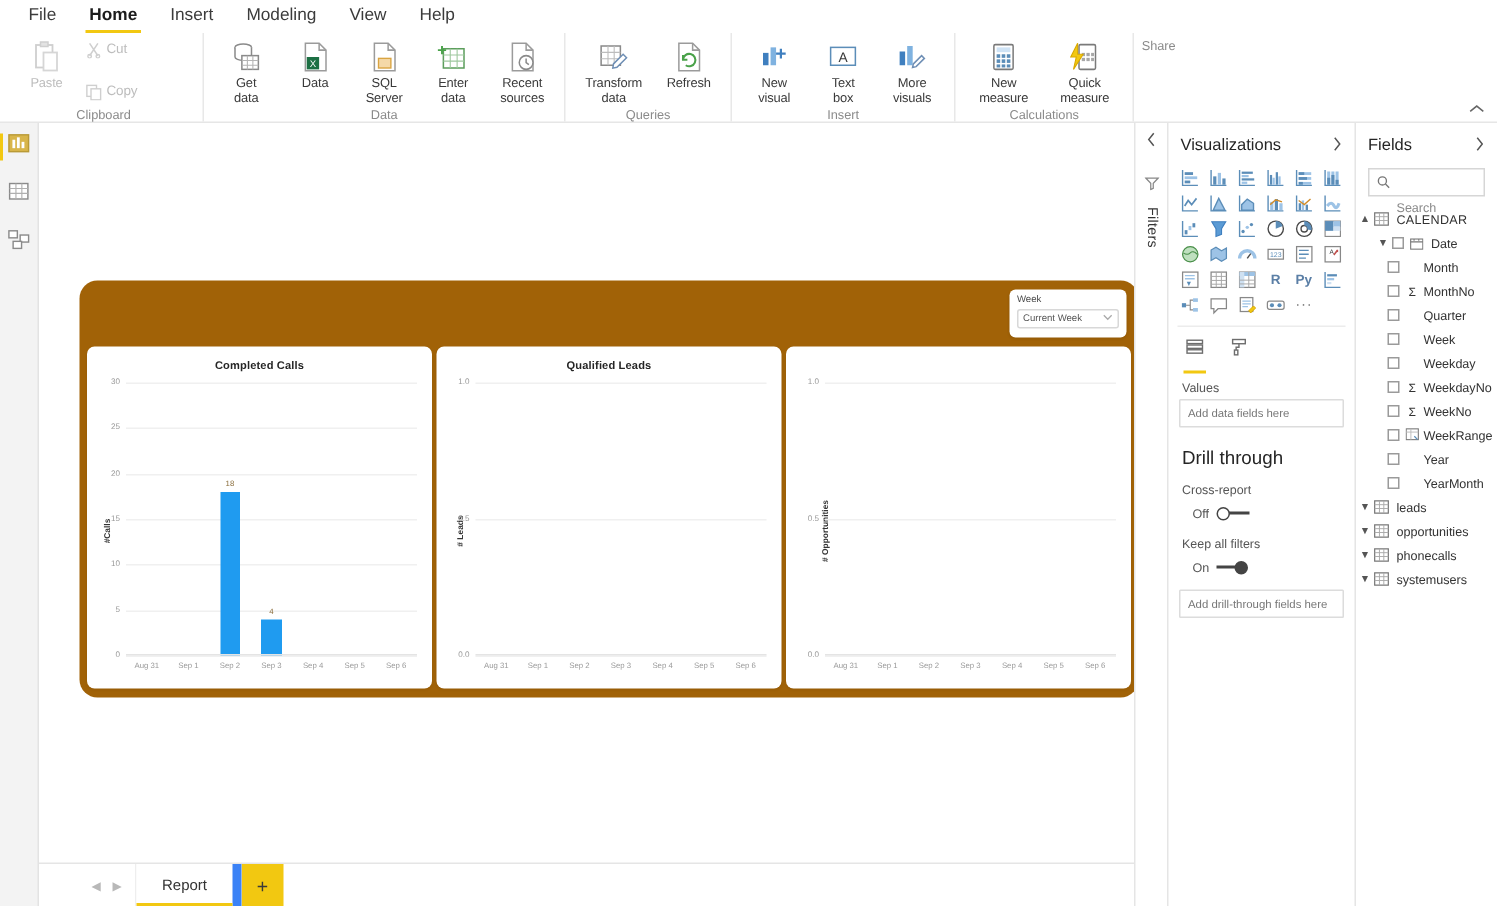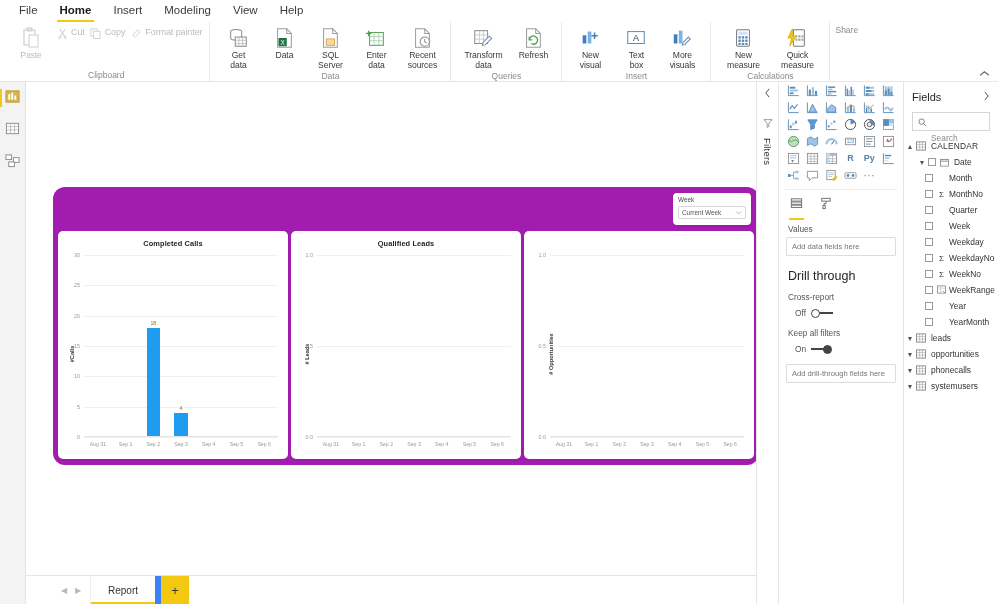--- a/index.html
+++ b/index.html
@@ -51,21 +51,21 @@
   .rb-btn .ico { height: 24px; display: flex; align-items: center; justify-content: center; }
   .rb-btn .lbl {
     font-size: 8.6px; color: #3a3a3a; line-height: 9.6px; margin-top: 1px;
     white-space: pre-line; letter-spacing: -0.1px;
   }
   .rb-btn.disabled .lbl { color: #bdbdbd; }
   .rb-btn.row { flex-direction: row; align-items: center; width: auto; gap: 3px; padding: 1px 2px; }
   .rb-btn.row .lbl { font-size: 9px; margin: 0; }
 
   .clipboard-col { display: flex; align-items: flex-start; }
-  .clip-small { display: flex; flex-direction: row; gap: 1px; padding-top: 2px; }
+  .clip-small { display: flex; flex-direction: column; gap: 14px; padding-top: 2px; }
 
   .ribbon-collapse {
     position: absolute; right: 8px; bottom: 2px; font-size: 10px; color: #555;
     cursor: default;
   }
 
   
   .main { flex: 1; display: flex; min-height: 0; background: #f3f3f3; }
 
   
@@ -82,21 +82,21 @@
     background: #f2c811;
   }
 
   
   .canvas-area {
     flex: 1; background: #ffffff; position: relative; overflow: hidden;
     display: flex; flex-direction: column;
   }
   .report-page {
     position: absolute; left: 27px; top: 105px; width: 706px; height: 278px;
-    background: #a21caf; border-radius: 12px;
+    background: #a16207; border-radius: 12px;
   }
   .slicer {
     position: absolute; right: 8px; top: 6px; width: 78px; height: 32px;
     background: #ffffff; border-radius: 4px; padding: 3px 5px;
     box-shadow: 0 1px 2px rgba(0,0,0,.09);
   }
   .slicer-label { font-size: 6.4px; color: #4a4a4a; line-height: 8px; }
   .slicer-box {
     margin-top: 2px; height: 13px; border: 1px solid #d8d8d8; border-radius: 2px;
     display: flex; align-items: center; justify-content: space-between;
@@ -690,20 +690,28 @@
       </span>
       <span class="filters-icon">
         <svg width="10" height="10" viewBox="0 0 12 12">
             <path d="M1 2 h10 l-4 4.2 v4 l-2 1 v-5 Z" fill="none" stroke="#888" stroke-width="1"></path>
           </svg>
       </span>
       <span class="filters-text">Filters</span>
     </div>
 
     <div class="pane pane-viz">
+      <div class="pane-head">
+        <span class="pane-title">Visualizations</span>
+        <span class="pane-chev">
+          <svg width="7" height="10" viewBox="0 0 8 12">
+              <path d="M2 1 L6 6 L2 11" stroke="#555" stroke-width="1.2" fill="none"></path>
+            </svg>
+        </span>
+      </div>
 
       <div class="viz-grid">
 
         <div class="viz-cell">
             <svg width="13" height="13" viewBox="0 0 14 14">
               <path d="M1.5 1.5v11h11" stroke="#5b8db8" stroke-width="1" fill="none"></path>
               <rect x="3" y="3" width="6" height="2" fill="#5b8db8"></rect>
               <rect x="3" y="6" width="9" height="2" fill="#9dc3e6"></rect>
               <rect x="3" y="9" width="4" height="2" fill="#5b8db8"></rect>
             </svg>

